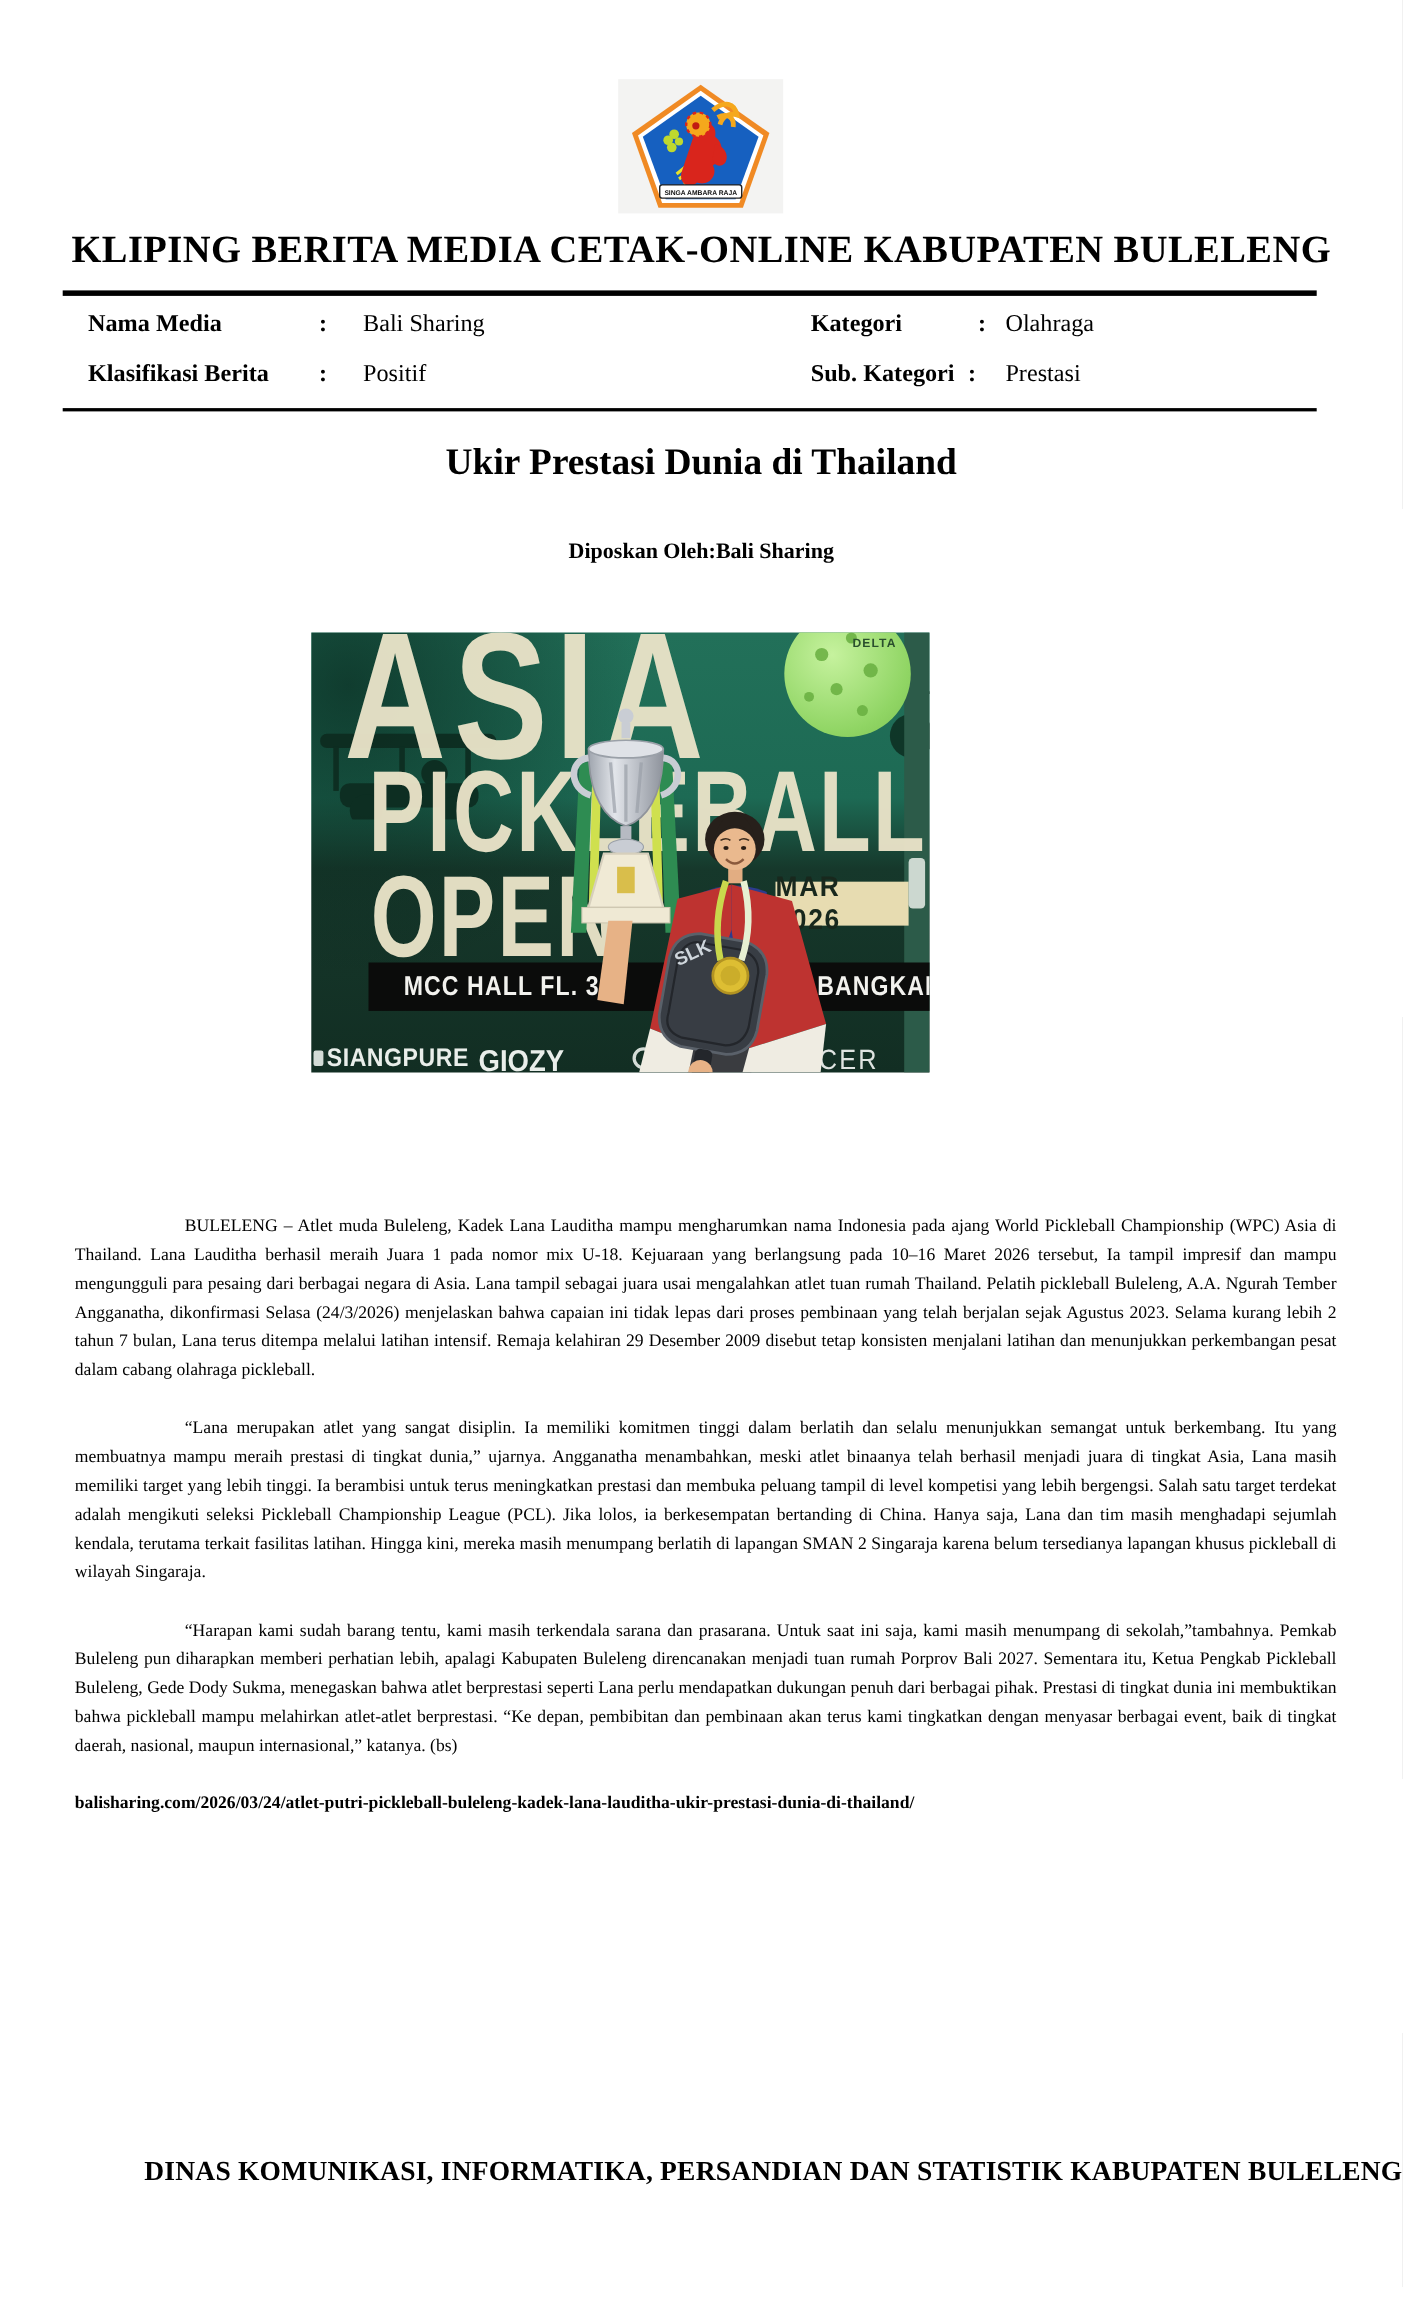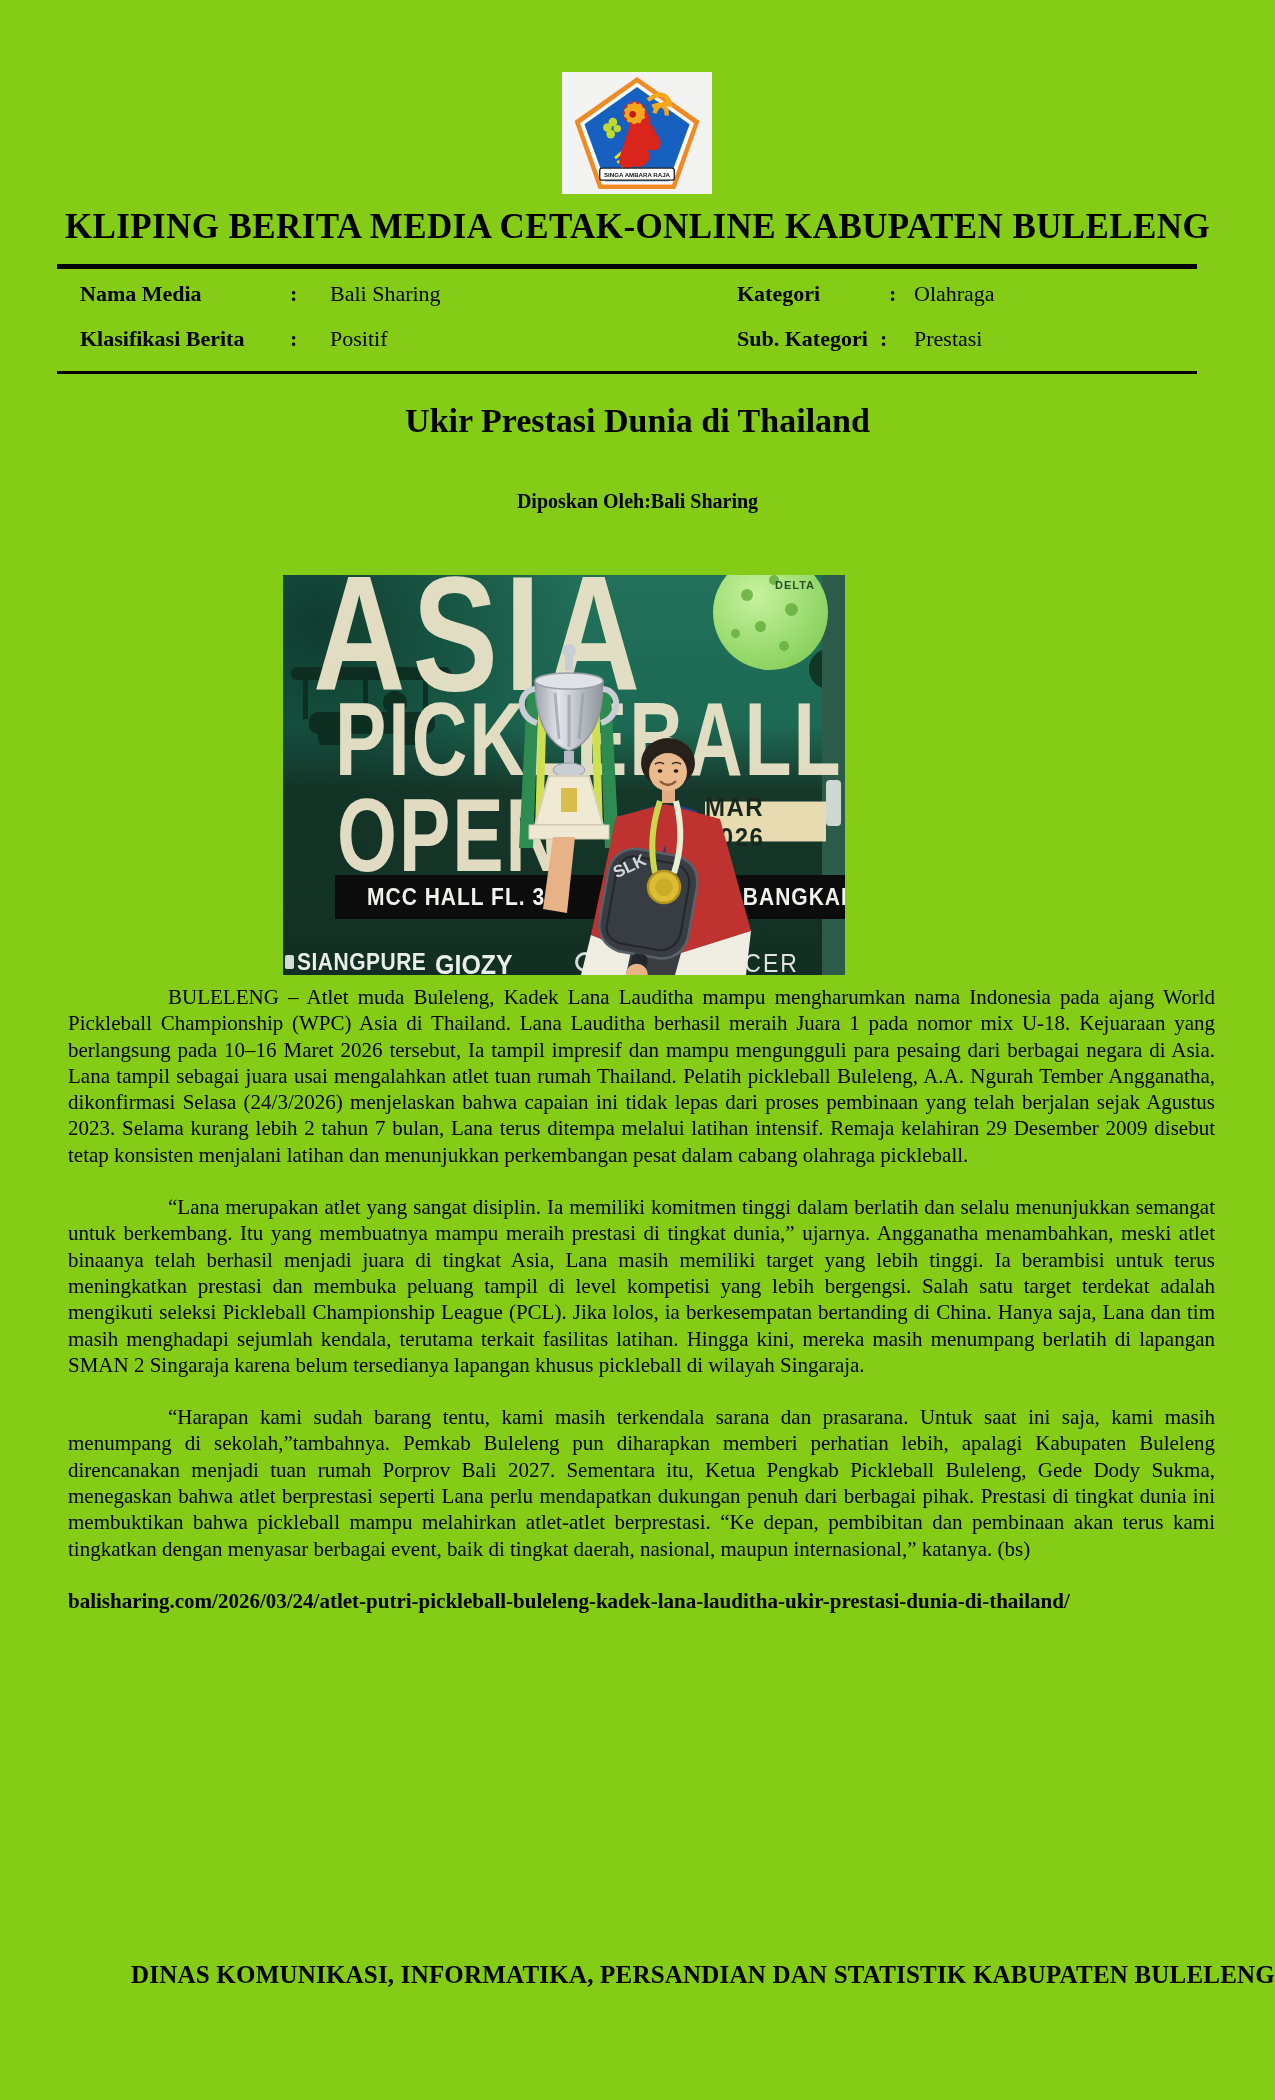--- a/index.html
+++ b/index.html
@@ -1,17 +1,17 @@
 <!DOCTYPE html>
 <html><head>
 <meta charset="utf-8">
 <style>
   * { margin:0; padding:0; box-sizing:border-box; }
   html,body { background:#e8e8e8; }
-  .page { position:relative; width:1275px; height:2100px; background:#84cc16;
+  .page { position:relative; width:1275px; height:2100px; background:#ffffff;
           font-family:"Liberation Serif", serif; color:#000; margin:0 auto; overflow:hidden; }
 
   
   .logo-box { position:absolute; left:562px; top:72px; width:150px; height:122px;
               background:#f3f3f2; display:flex; align-items:center; justify-content:center; }
 
   
   .header-title { position:absolute; left:0; right:0; top:207px; text-align:center;
                   font-size:35px; font-weight:bold; letter-spacing:.4px; }
   .rule-thick { position:absolute; left:57px; width:1140px; top:264px; height:5px; background:#000; }
@@ -68,21 +68,21 @@
   .sp-siangpure { left:14px; font-size:21px; letter-spacing:.5px; }
   .sp-giozy { left:152px; font-size:25px; }
   .sp-ring { left:292px; top:377px; width:20px; height:20px; border:3px solid #e9eeea; border-radius:50%; opacity:.9; }
   .sp-chip { left:2px; top:380px; width:9px; height:14px; background:#e9eeea; border-radius:2px; opacity:.9; }
   .sp-acer { left:444px; font-size:23px; letter-spacing:2px; font-weight:normal; color:#dfe4e1; }
   .sp-bird { left:576px; top:371px; }
   .sp-bot  { left:674px; font-size:22px; }
   .person-svg { left:230px; top:58px; width:250px; height:342px; z-index:10; }
 
   
-  .body-text { position:absolute; left:68px; top:984px; width:1147px; font-size:21px;
+  .body-text { position:absolute; left:68px; top:1102px; width:1147px; font-size:16px;
                line-height:26.3px; text-align:justify; }
   .body-text p { margin:0 0 26px 0; text-indent:100px; }
   .url-line { font-weight:bold; text-indent:0 !important; text-align:left; word-break:break-all; }
 
   
   .footer { position:absolute; left:0; right:0; top:1960px; text-align:center; }
   .footer-1 { font-family:"Liberation Sans", sans-serif; font-size:20px; color:#111; }
   .footer-2 { font-size:25px; font-weight:bold; letter-spacing:.2px; margin-top:1px;text-align:right; }
 </style>
 </head>

